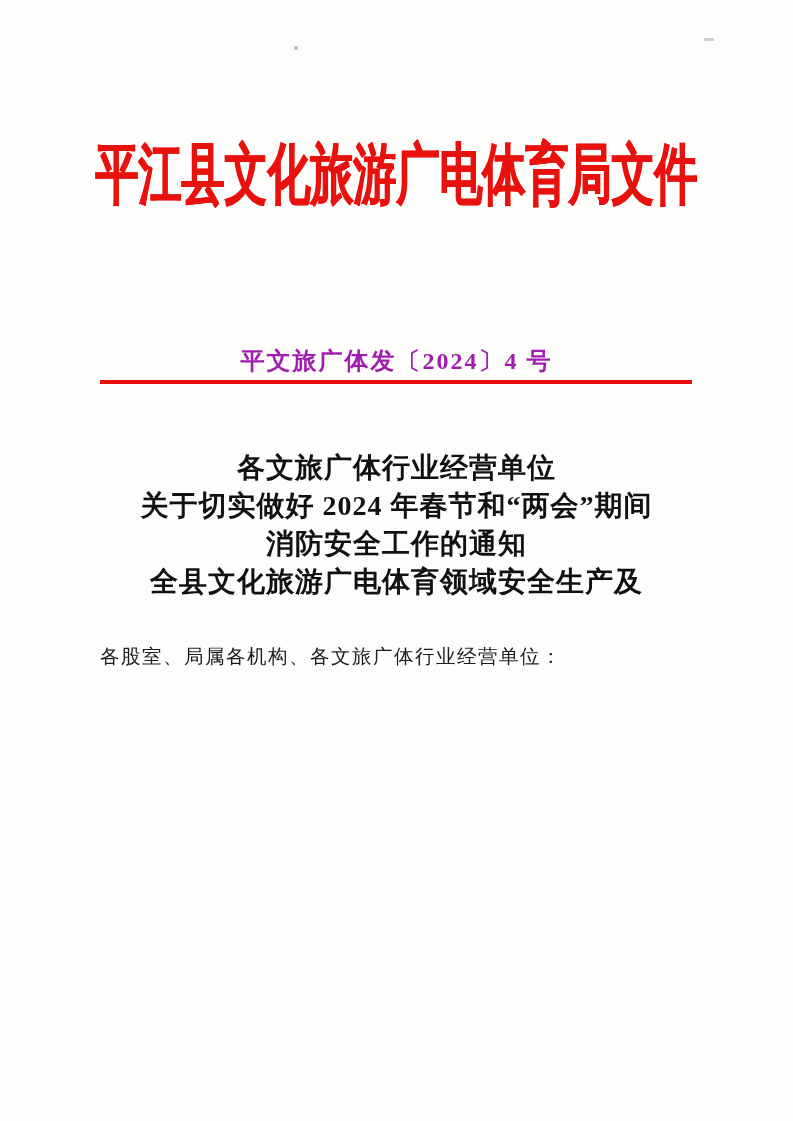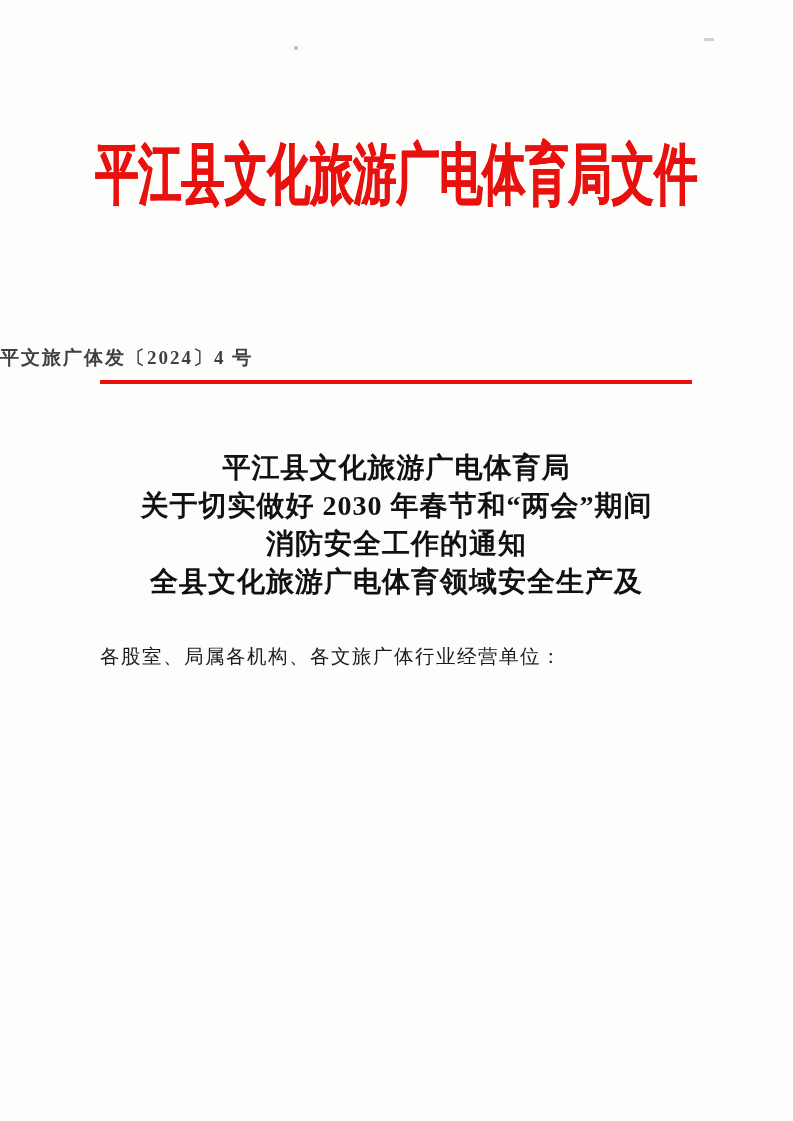--- a/index.html
+++ b/index.html
@@ -47,24 +47,25 @@
     transform: scaleY(1.55);
     transform-origin: center;
     letter-spacing: 0px;
     text-shadow: 0.6px 0 0 #e8110d, -0.6px 0 0 #e8110d;
   }
 
   
   .doc-no {
     position: absolute;
     top: 345px; left: 0; right: 0;
-    font-size: 19px;
+    text-align: center;
+    font-size: 24px;
     font-weight: bold;
     letter-spacing: 2px;
-    color: #404040;
+    color: #a21caf;
   }
 
   
   .red-rule {
     position: absolute;
     top: 380px; left: 100px;
     width: 592px; height: 4px;
     background: #e8110d;
   }
 
@@ -107,22 +108,22 @@
 
   <div class="red-head">
     <span class="stretch">平江县文化旅游广电体育局文件</span>
   </div>
 
   <div class="doc-no">平文旅广体发〔2024〕4 号</div>
 
   <div class="red-rule"></div>
 
   <div class="doc-title">
-    <div>平江县文化旅游广电体育局</div>
-    <div>关于切实做好 2030 年春节和“两会”期间</div>
+    <div>各文旅广体行业经营单位</div>
+    <div>关于切实做好 2024 年春节和“两会”期间</div>
     <div>消防安全工作的通知</div>
     <div>全县文化旅游广电体育领域安全生产及</div>
   </div>
 
   <div class="doc-body">
     <div class="salutation">各股室、局属各机构、各文旅广体行业经营单位：</div>
   </div>
 
 </div>
 

